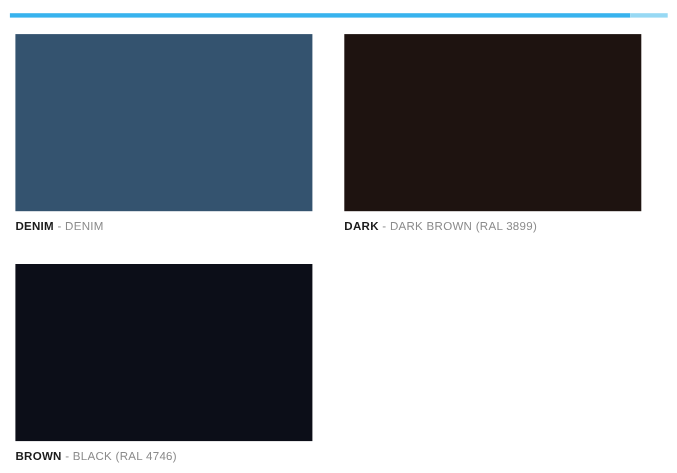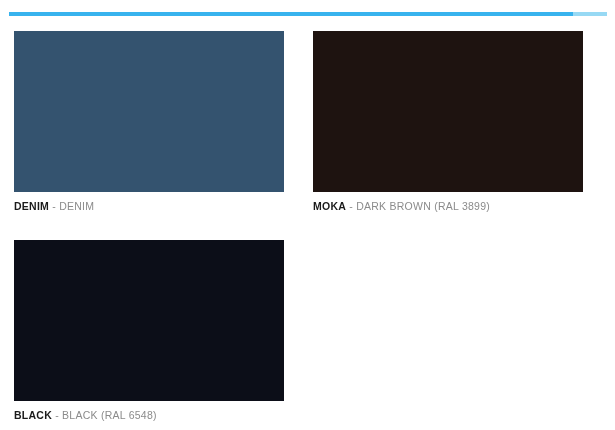--- a/index.html
+++ b/index.html
@@ -91,25 +91,25 @@
       <div class="swatch-chip" style="background: rgb(52, 83, 111);"></div>
       <div class="swatch-caption">
         <span class="swatch-name">DENIM</span><span class="swatch-desc"> - </span><span class="swatch-desc">DENIM</span>
       </div>
     </div>
 
 
     <div class="swatch-card">
       <div class="swatch-chip" style="background: rgb(30, 19, 16);"></div>
       <div class="swatch-caption">
-        <span class="swatch-name">MOKA</span><span class="swatch-desc"> - </span><span class="swatch-desc">DARK BROWN (RAL 3899)</span>
+        <span class="swatch-name">DARK</span><span class="swatch-desc"> - </span><span class="swatch-desc">DARK BROWN (RAL 3899)</span>
       </div>
     </div>
 
     <div class="swatch-card">
       <div class="swatch-chip" style="background: rgb(12, 14, 24);"></div>
       <div class="swatch-caption">
-        <span class="swatch-name">BLACK</span><span class="swatch-desc"> - </span><span class="swatch-desc">BLACK (RAL 6548)</span>
+        <span class="swatch-name">BROWN</span><span class="swatch-desc"> - </span><span class="swatch-desc">BLACK (RAL 4746)</span>
       </div>
     </div>
 
   </div>
 </div>
 
 </body></html>

